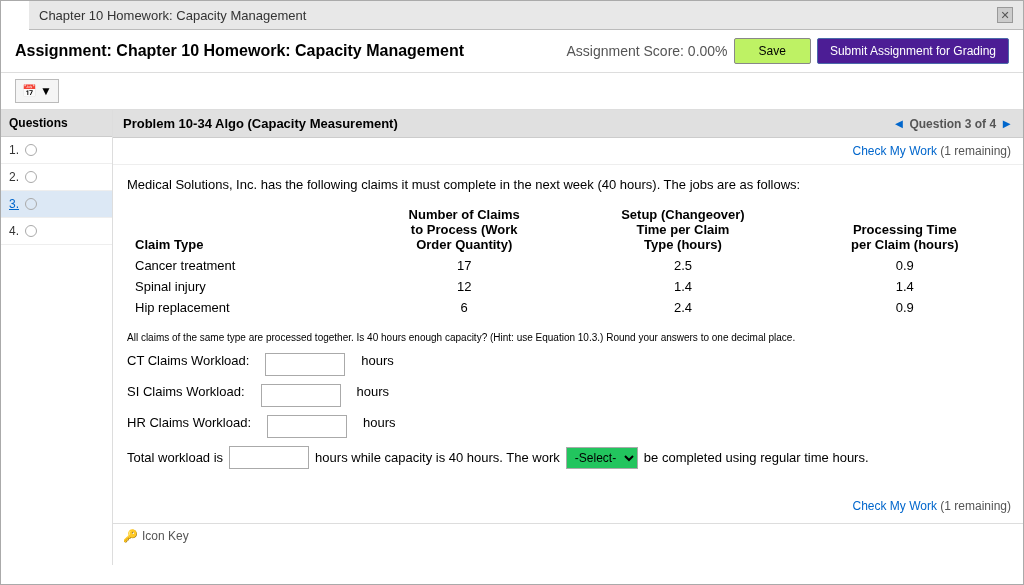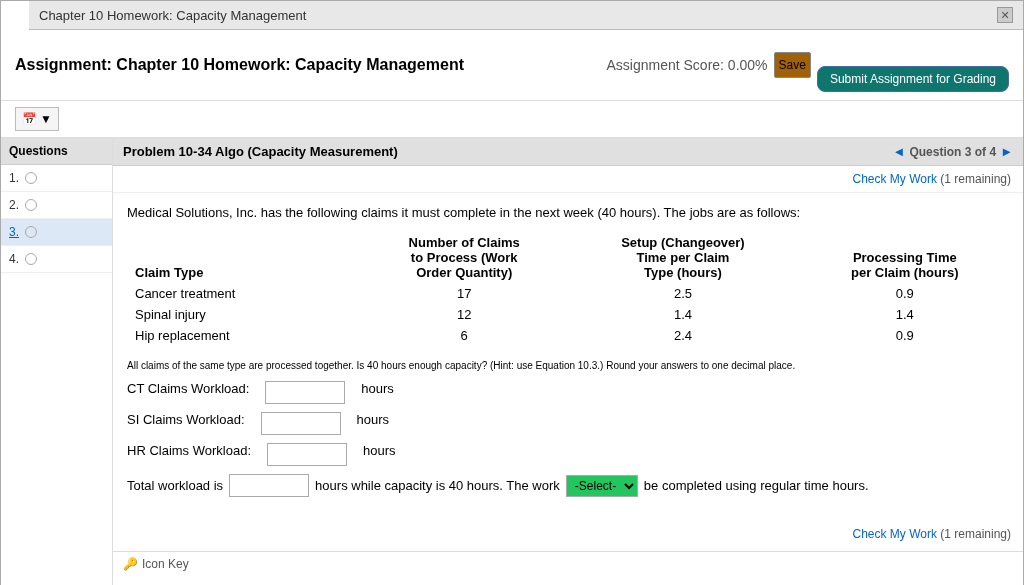--- a/index.html
+++ b/index.html
@@ -57,37 +57,36 @@
       background: #f5f5f5;
       padding: 4px 6px;
       cursor: pointer;
       display: flex;
       align-items: center;
       gap: 3px;
       font-size: 12px;
     }
 
     .btn-save {
-      background: #a16207;
+      background: #bef264;
       border: 1px solid #888;
-      padding: 5px 4px;
+      padding: 5px 24px;
       font-size: 12px;
       cursor: pointer;
       border-radius: 2px;
     }
 
     .btn-submit {
-      background: #0f766e;
+      background: #4c1d95;
       color: #fff;
       border: 1px solid #4a6aaa;
       padding: 5px 12px;
       font-size: 12px;
       cursor: pointer;
-      border-radius: 8px;
-      margin-top: 28px;
+      border-radius: 2px;
     }
 
     .header-actions {
       display: flex;
       align-items: center;
       gap: 6px;
     }
 
     .main-content {
       display: flex;

